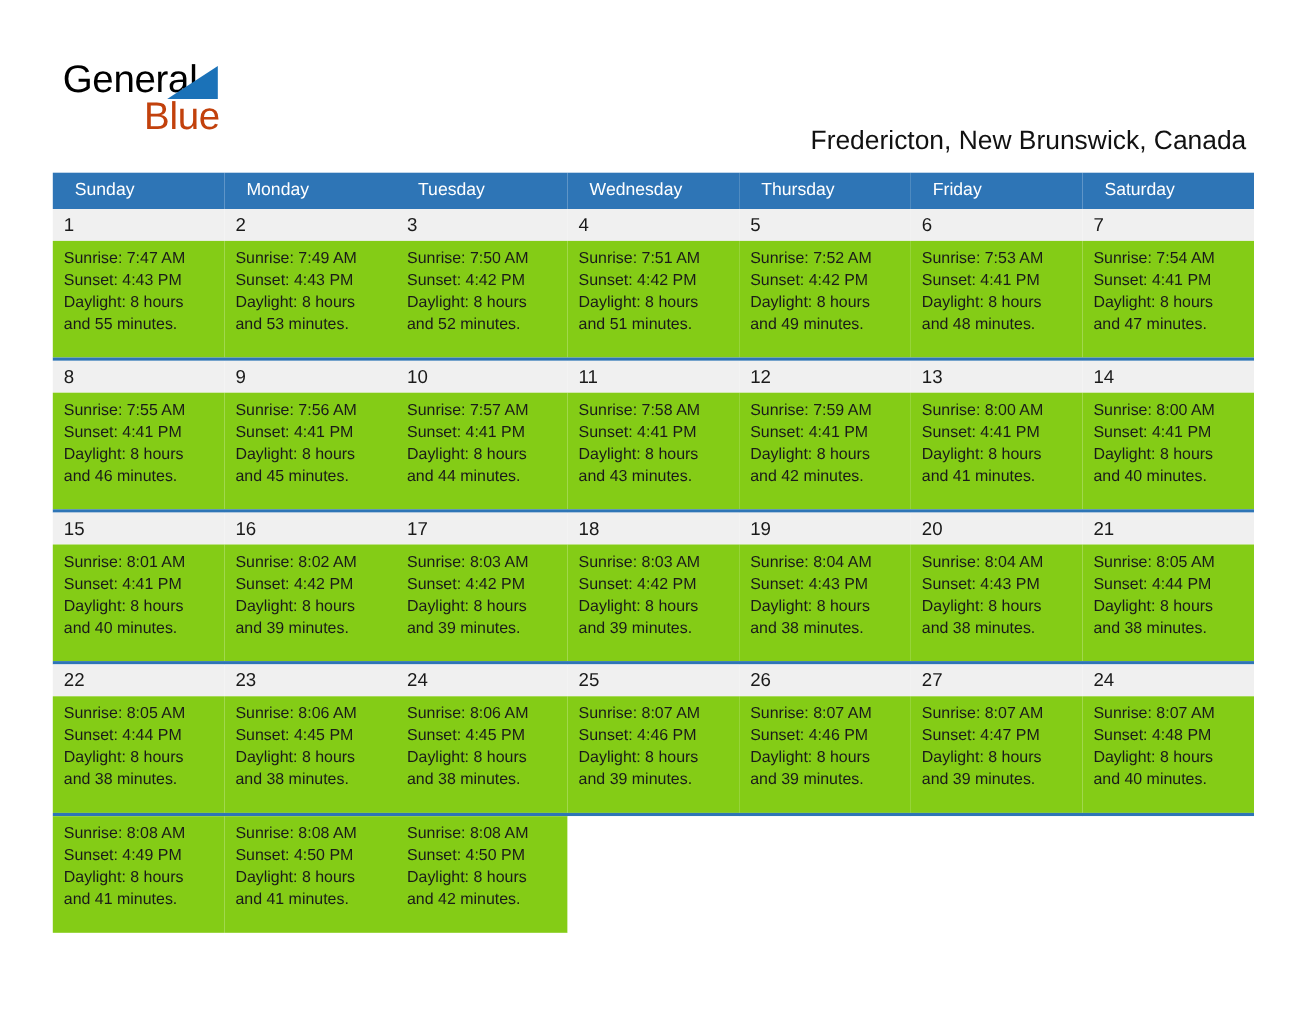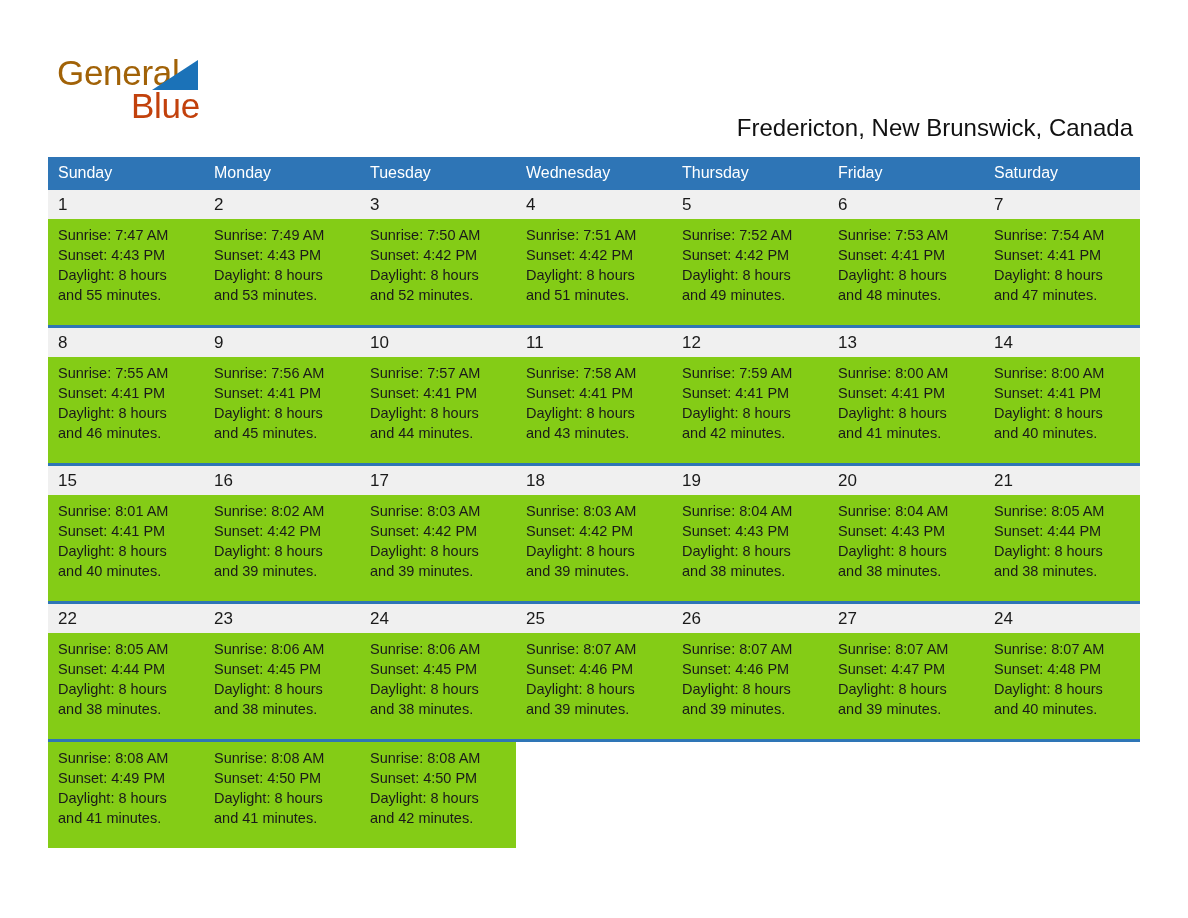--- a/index.html
+++ b/index.html
@@ -37,21 +37,21 @@
     width: 260px;
     height: 70px;
   }
   .brand-line1 {
     position: absolute;
     left: 0;
     top: 0;
     font-size: 35px;
     line-height: 40px;
     letter-spacing: -0.3px;
-    color: #a16207;
+    color: #000000;
     white-space: nowrap;
   }
   .brand-tri {
     position: absolute;
     left: 95px;
     top: 7px;
     width: 0;
     height: 0;
     border-left: 46px solid transparent;
     border-bottom: 30px solid #1b72b8;
@@ -101,21 +101,21 @@
     table-layout: fixed;
   }
   .cal-table col { width: 156px; }
 
   thead th {
     background: #2e75b6;
     color: #ffffff;
     font-size: 16px;
     font-weight: normal;
     text-align: left;
-    padding: 7px 0 8px 10px;
+    padding: 7px 0 8px 20px;
     height: 17px;
     line-height: 18px;
     vertical-align: middle;
   }
 
   tbody tr.week-rule td {
     padding: 0;
     height: 3px;
     line-height: 0;
     font-size: 0;

